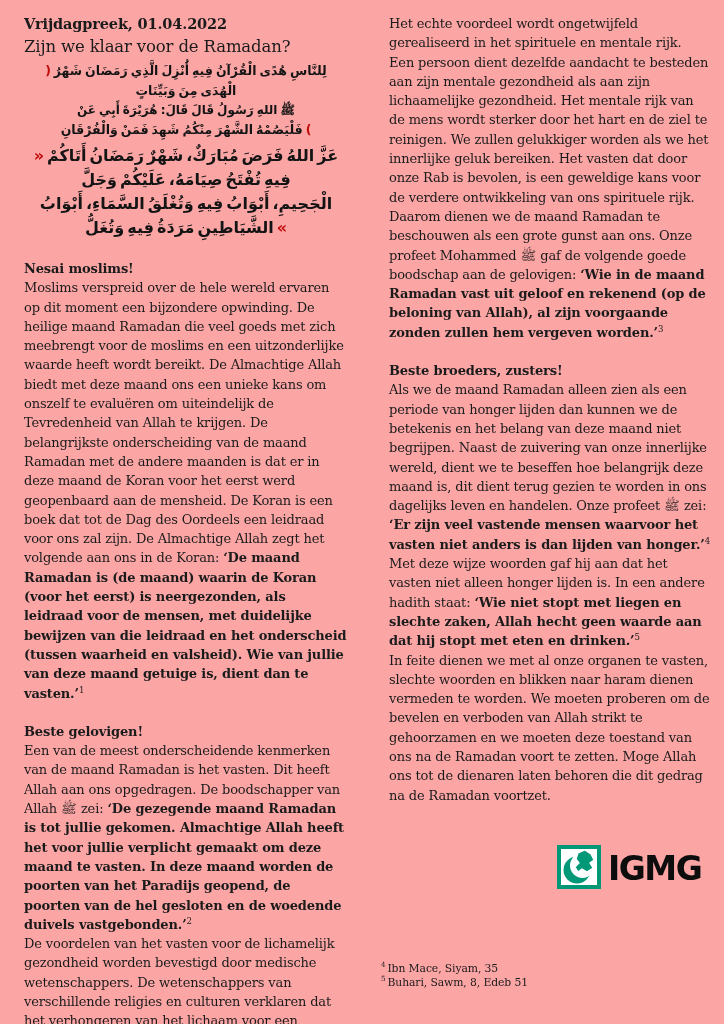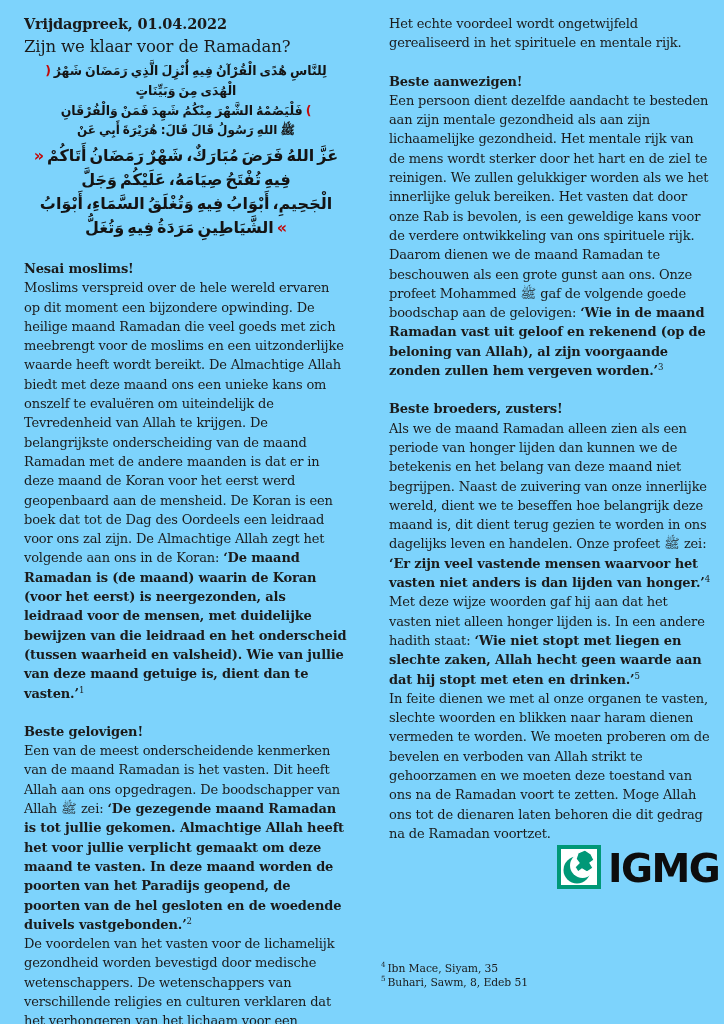--- a/index.html
+++ b/index.html
@@ -1,17 +1,17 @@
 <!DOCTYPE html>
 <html style="--accent_red: #c20a0a; --logo_green: #009877; --text: #1b1b1b;"><head>
 <meta charset="utf-8">
 <style>
   html,body{margin:0;padding:0;background:#e8e8e8;}
   .sheet{
-    position:relative;width:724px;height:1024px;background:#7dd3fc;
+    position:relative;width:724px;height:1024px;background:#fca5a5;
     overflow:hidden;margin:0 auto;
     font-family:"DejaVu Serif", serif;
     color:var(--text,#1b1b1b);
   }
   .col{position:absolute;top:14px;font-size:13px;line-height:19.3px;letter-spacing:-0.15px;text-align:left;}
   .col-left{left:24px;width:324px;}
   .col-right{left:381px;width:324px;margin-left:8px;}
 
   .doc-date{font-size:14.5px;font-weight:bold;line-height:20px;}
   .doc-title{font-size:16.5px;font-weight:normal;line-height:23px;margin-top:1px;}
@@ -31,53 +31,52 @@
   sup{font-size:0.66em;vertical-align:super;line-height:0;}
 
   .footnotes{position:absolute;font-size:10.8px;line-height:13.6px;letter-spacing:-0.1px;}
   .fn-left{left:24px;top:951px;width:324px;}
   .fn-right{left:381px;top:962px;width:324px;}
   .fn-rule{width:177px;border-top:1.6px solid #2c2c2c;margin-bottom:5px;}
   .fn sup{margin-right:2px;}
 
   .logo{position:absolute;left:557px;top:845px;display:flex;align-items:center;gap:7px;}
   .logo-word{
-    font-family:"DejaVu Sans",sans-serif;font-weight:bold;font-size:39px;
+    font-family:"DejaVu Sans",sans-serif;font-weight:bold;font-size:33px;
     letter-spacing:-1.5px;color:#0d0d0d;line-height:44px;
   }
 </style>
 </head>
 <body>
 
 <div class="sheet">
 
   <div class="col col-left">
     <div class="doc-date">Vrijdagpreek, 01.04.2022</div>
     <div class="doc-title">Zijn we klaar voor de Ramadan?</div>
 
     <div class="arabic">
       <div class="ar-line ar-quran"><span class="aw red">(</span><span class="aw">شَهْرُ</span><span class="aw">رَمَضَانَ</span><span class="aw">الَّذِي</span><span class="aw">أُنْزِلَ</span><span class="aw">فِيهِ</span><span class="aw">الْقُرْآنُ</span><span class="aw">هُدًى</span><span class="aw">لِلنَّاسِ</span><span class="aw">وَبَيِّنَاتٍ</span><span class="aw">مِنَ</span><span class="aw">الْهُدَى</span></div>
+      <div class="ar-line ar-narrator"><span class="aw">عَنْ</span><span class="aw">أَبِي</span><span class="aw">هُرَيْرَةَ</span><span class="aw">قَالَ:</span><span class="aw">قَالَ</span><span class="aw">رَسُولُ</span><span class="aw">اللهِ</span><span class="aw">ﷺ</span></div>
       <div class="ar-line ar-quran"><span class="aw">وَالْفُرْقَانِ</span><span class="aw">فَمَنْ</span><span class="aw">شَهِدَ</span><span class="aw">مِنْكُمُ</span><span class="aw">الشَّهْرَ</span><span class="aw">فَلْيَصُمْهُ</span><span class="aw red">)</span></div>
-      <div class="ar-line ar-narrator"><span class="aw">عَنْ</span><span class="aw">أَبِي</span><span class="aw">هُرَيْرَةَ</span><span class="aw">قَالَ:</span><span class="aw">قَالَ</span><span class="aw">رَسُولُ</span><span class="aw">اللهِ</span><span class="aw">ﷺ</span></div>
       <div class="ar-line ar-hadith hfirst"><span class="aw red">«</span><span class="aw">أَتَاكُمْ</span><span class="aw">رَمَضَانُ</span><span class="aw">شَهْرٌ</span><span class="aw">مُبَارَكٌ،</span><span class="aw">فَرَضَ</span><span class="aw">اللهُ</span><span class="aw">عَزَّ</span><span class="aw">وَجَلَّ</span><span class="aw">عَلَيْكُمْ</span><span class="aw">صِيَامَهُ،</span><span class="aw">تُفْتَحُ</span><span class="aw">فِيهِ</span></div>
       <div class="ar-line ar-hadith"><span class="aw">أَبْوَابُ</span><span class="aw">السَّمَاءِ،</span><span class="aw">وَتُغْلَقُ</span><span class="aw">فِيهِ</span><span class="aw">أَبْوَابُ</span><span class="aw">الْجَحِيمِ،</span><span class="aw">وَتُغَلُّ</span><span class="aw">فِيهِ</span><span class="aw">مَرَدَةُ</span><span class="aw">الشَّيَاطِينِ</span><span class="aw red">»</span></div>
     </div>
 
     <div class="heading">Nesai moslims!</div>
     <p><span>Moslims verspreid over de hele wereld ervaren op dit moment een bijzondere opwinding. De heilige maand Ramadan die veel goeds met zich meebrengt voor de moslims en een uitzonderlijke waarde heeft wordt bereikt. De Almachtige Allah biedt met deze maand ons een unieke kans om onszelf te evaluëren om uiteindelijk de Tevredenheid van Allah te krijgen. De belangrijkste onderscheiding van de maand Ramadan met de andere maanden is dat er in deze maand de Koran voor het eerst werd geopenbaard aan de mensheid. De Koran is een boek dat tot de Dag des Oordeels een leidraad voor ons zal zijn. De Almachtige Allah zegt het volgende aan ons in de Koran: </span><span class="b">‘De maand Ramadan is (de maand) waarin de Koran (voor het eerst) is neergezonden, als leidraad voor de mensen, met duidelijke bewijzen van die leidraad en het onderscheid (tussen waarheid en valsheid). Wie van jullie van deze maand getuige is, dient dan te vasten.’</span><sup>1</sup></p>
 
     <div class="heading">Beste gelovigen!</div>
     <p><span>Een van de meest onderscheidende kenmerken van de maand Ramadan is het vasten. Dit heeft Allah aan ons opgedragen. De boodschapper van Allah ﷺ zei: </span><span class="b">‘De gezegende maand Ramadan is tot jullie gekomen. Almachtige Allah heeft het voor jullie verplicht gemaakt om deze maand te vasten. In deze maand worden de poorten van het Paradijs geopend, de poorten van de hel gesloten en de woedende duivels vastgebonden.’</span><sup>2</sup></p>
     <p><span>De voordelen van het vasten voor de lichamelijk gezondheid worden bevestigd door medische wetenschappers. De wetenschappers van verschillende religies en culturen verklaren dat het verhongeren van het lichaam voor een bepaalde tijd gunstig zal zijn voor de gezondheid. Door te vasten krijgen mensen tal van voordelen voor hun gezondheid en welzijn.</span></p>
   </div>
 
   <div class="col col-right">
     <p><span>Het echte voordeel wordt ongetwijfeld gerealiseerd in het spirituele en mentale rijk.</span></p>
 
-    <div class="heading">Beste aanwezigen!</div>
     <p><span>Een persoon dient dezelfde aandacht te besteden aan zijn mentale gezondheid als aan zijn lichaamelijke gezondheid. Het mentale rijk van de mens wordt sterker door het hart en de ziel te reinigen. We zullen gelukkiger worden als we het innerlijke geluk bereiken. Het vasten dat door onze Rab is bevolen, is een geweldige kans voor de verdere ontwikkeling van ons spirituele rijk. Daarom dienen we de maand Ramadan te beschouwen als een grote gunst aan ons. Onze profeet Mohammed ﷺ gaf de volgende goede boodschap aan de gelovigen: </span><span class="b">‘Wie in de maand Ramadan vast uit geloof en rekenend (op de beloning van Allah), al zijn voorgaande zonden zullen hem vergeven worden.’</span><sup>3</sup></p>
 
     <div class="heading">Beste broeders, zusters!</div>
     <p><span>Als we de maand Ramadan alleen zien als een periode van honger lijden dan kunnen we de betekenis en het belang van deze maand niet begrijpen. Naast de zuivering van onze innerlijke wereld, dient we te beseffen hoe belangrijk deze maand is, dit dient terug gezien te worden in ons dagelijks leven en handelen. Onze profeet ﷺ zei: </span><span class="b">‘Er zijn veel vastende mensen waarvoor het vasten niet anders is dan lijden van honger.’</span><sup>4</sup><span> Met deze wijze woorden gaf hij aan dat het vasten niet alleen honger lijden is. In een andere hadith staat: </span><span class="b">‘Wie niet stopt met liegen en slechte zaken, Allah hecht geen waarde aan dat hij stopt met eten en drinken.’</span><sup>5</sup></p>
     <p><span>In feite dienen we met al onze organen te vasten, slechte woorden en blikken naar haram dienen vermeden te worden. We moeten proberen om de bevelen en verboden van Allah strikt te gehoorzamen en we moeten deze toestand van ons na de Ramadan voort te zetten. Moge Allah ons tot de dienaren laten behoren die dit gedrag na de Ramadan voortzet.</span></p>
   </div>
 
   <div class="logo">
     <span>
       <svg width="44" height="44" viewBox="0 0 44 44">

